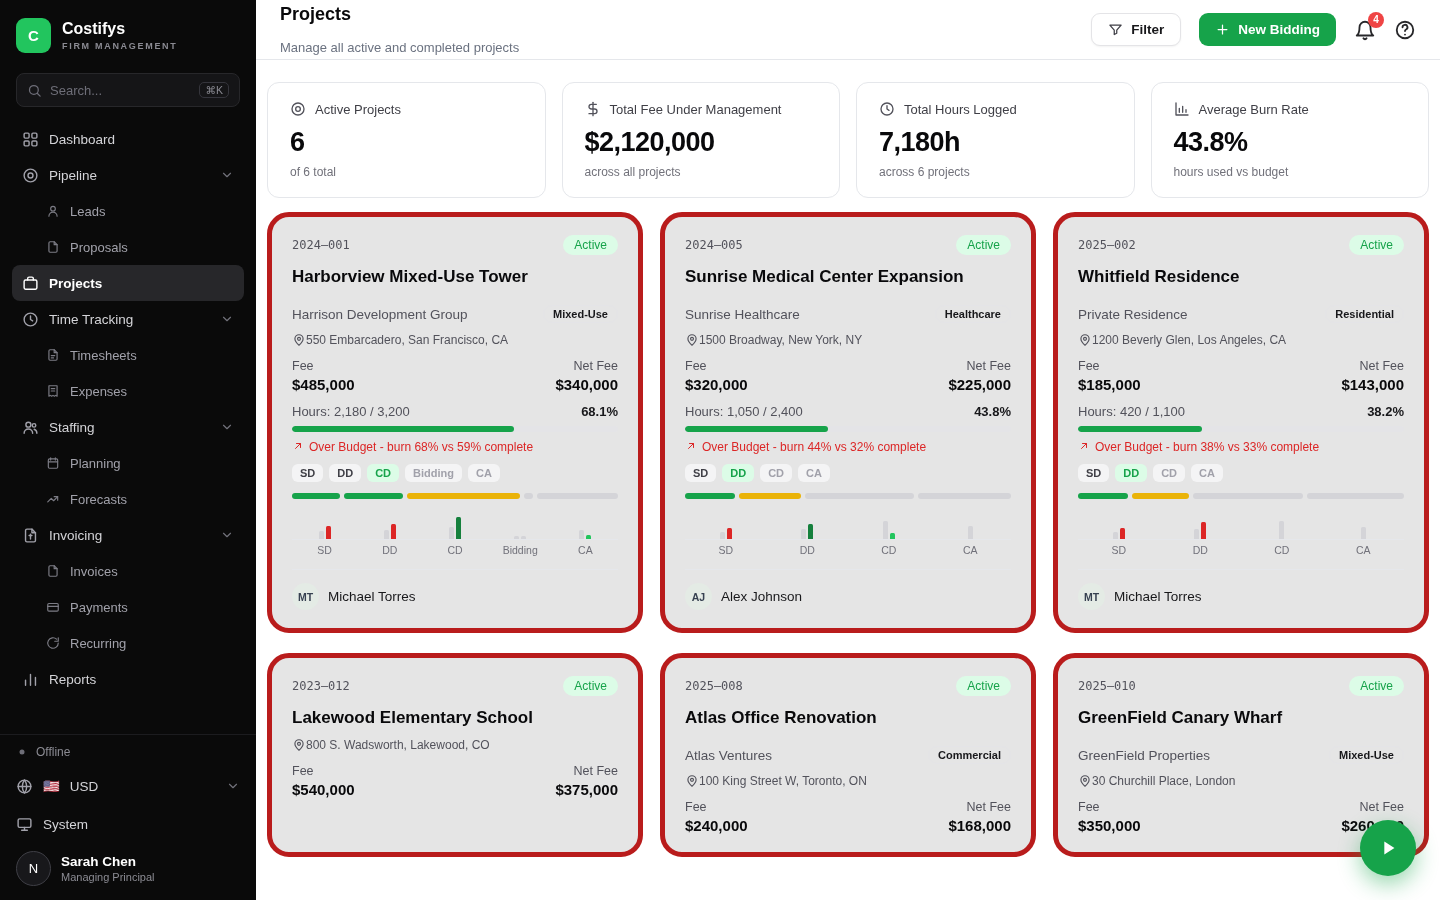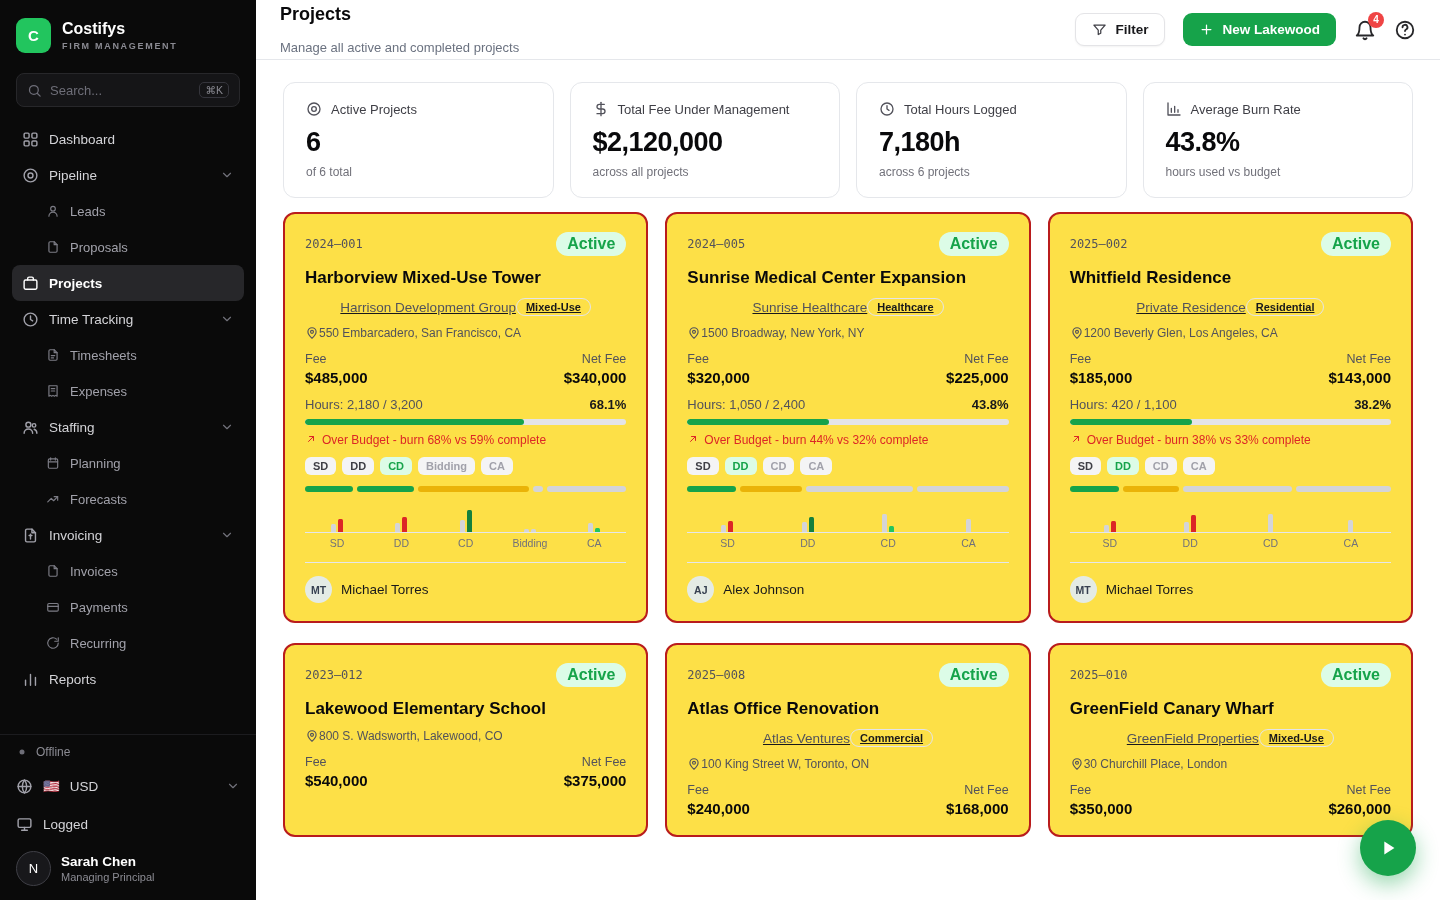--- a/index.html
+++ b/index.html
@@ -43,40 +43,40 @@
   .page-sub { font-size:13px; color:#6b7280; margin-top:15px; }
   .topbar-right { display:flex; align-items:center; gap:18px; }
   .btn-filter { display:flex; gap:8px; align-items:center; border:1px solid #e4e4e7; background:#fff; border-radius:9px; padding:8px 16px; font-size:13.5px; font-weight:600; color:#18181b; cursor:pointer; box-shadow:0 1px 2px rgba(0,0,0,.05); font-family:inherit; }
   .btn-filter .icon { width:15px; height:15px; color:#3f3f46; }
   .btn-new { display:flex; gap:8px; align-items:center; background:#16a34a; color:#fff; border:none; border-radius:9px; padding:9px 16px; font-size:13.5px; font-weight:600; cursor:pointer; font-family:inherit; }
   .btn-new .icon { width:15px; height:15px; }
   .iconbtn { position:relative; width:22px; height:22px; color:#27272a; cursor:pointer; display:inline-flex; }
   .iconbtn svg { width:100%; height:100%; fill:none; stroke:currentColor; stroke-width:2; stroke-linecap:round; stroke-linejoin:round; }
   .bellbadge { position:absolute; top:-7px; right:-8px; background:#ef4444; color:#fff; font-size:10px; font-weight:700; min-width:16px; height:16px; border-radius:50%; display:flex; align-items:center; justify-content:center; }
 
-  .content { padding:22px 27px 0; }
+  .content { padding:22px 11px 0; }
   .stats { display:grid; grid-template-columns:repeat(4,1fr); gap:16px; }
   .stat-card { border:1px solid #e5e7eb; border-radius:12px; padding:18px 22px; background:#fff; }
   .stat-head { display:flex; gap:9px; align-items:center; color:#3f3f46; font-size:13px; }
   .stat-head .icon { width:16px; height:16px; color:#52525b; }
   .stat-value { font-size:27px; font-weight:700; margin-top:10px; letter-spacing:-0.5px; color:#09090b; }
   .stat-sub { font-size:12px; color:#71717a; margin-top:7px; }
 
   .toggle { margin-top:26px; display:inline-flex; background:#f4f4f5; border-radius:10px; padding:4px; gap:2px; }
   .toggle-btn { display:flex; align-items:center; gap:7px; padding:6px 14px; border-radius:7px; font-size:13.5px; color:#52525b; border:none; background:transparent; font-weight:500; cursor:pointer; font-family:inherit; }
   .toggle-btn .icon { width:14px; height:14px; }
   .toggle-btn.active { background:#fff; color:#09090b; font-weight:600; box-shadow:0 1px 2px rgba(0,0,0,.12); }
 
   .grid { margin-top:14px; display:grid; grid-template-columns:repeat(3,1fr); gap:20px 17px; }
-  .card { border:2px solid #b91c1c; border-radius:12px; padding:18px 20px; background:#fde047; cursor:pointer; }
+  .card { border:5px solid #b91c1c; border-radius:22px; padding:18px 20px; background:#e5e5e5; cursor:pointer; }
   .card-top { display:flex; justify-content:space-between; align-items:center; }
   .code { font-family:"DejaVu Sans Mono", monospace; font-size:12px; color:#52525b; }
-  .badge-active { background:#dcfce7; color:#16a34a; font-size:16px; font-weight:700; padding:3px 11px; border-radius:999px; }
+  .badge-active { background:#dcfce7; color:#16a34a; font-size:12px; font-weight:400; padding:3px 11px; border-radius:999px; }
   .card-name { font-size:17px; font-weight:700; color:#09090b; margin-top:12px; }
-  .client-row { display:flex; justify-content:center; align-items:center; margin-top:10px;text-decoration:underline; }
+  .client-row { display:flex; justify-content:space-between; align-items:center; margin-top:18px; }
   .client { font-size:13.5px; color:#52525b; }
   .cat { border:1px solid #e4e4e7; border-radius:999px; padding:2px 9px; font-size:11px; font-weight:600; color:#18181b; white-space:nowrap; }
   .addr { display:flex; align-items:center; margin-top:10px; font-size:12px; color:#52525b; }
   .addr .icon { width:14px; height:14px; color:#52525b; }
   .fees { display:flex; justify-content:space-between; margin-top:12px; }
   .fee-label { font-size:12.5px; color:#52525b; }
   .fee-val { font-size:15px; font-weight:700; margin-top:3px; color:#09090b; }
   .hours-row { display:flex; justify-content:space-between; margin-top:11px; font-size:13px; color:#52525b; }
   .pct { color:#18181b; font-weight:600; }
   .pbar { height:6px; background:#e4e4e7; border-radius:3px; margin-top:7px; overflow:hidden; }
@@ -324,21 +324,21 @@
           </svg>
         </span>
     </div>
     <div class="sb-row">
       <span class="icon">
           <svg viewBox="0 0 24 24">
             <rect x="3" y="4" width="18" height="12" rx="2"></rect>
             <path d="M8 20h8M12 16v4"></path>
           </svg>
         </span>
-      <span>Logged</span>
+      <span>System</span>
     </div>
     <div class="user-row">
       <span class="user-av">N</span>
       <span>
         <div class="user-name">Sarah Chen</div>
         <div class="user-role">Managing Principal</div>
       </span>
     </div>
   </div>
 </aside>
@@ -357,21 +357,21 @@
             </svg>
           </span>
         <span>Filter</span>
       </button>
       <button class="btn-new">
         <span class="icon">
             <svg viewBox="0 0 24 24">
               <path d="M12 5v14M5 12h14"></path>
             </svg>
           </span>
-        <span>New Lakewood</span>
+        <span>New Bidding</span>
       </button>
       <span class="iconbtn">
         <svg viewBox="0 0 24 24">
             <path d="M6 9a6 6 0 1 1 12 0c0 7 3 9 3 9H3s3-2 3-9"></path>
             <path d="M10.3 21a1.9 1.9 0 0 0 3.4 0"></path>
           </svg>
         <span class="bellbadge">4</span>
       </span>
       <span class="iconbtn">
         <svg viewBox="0 0 24 24">

